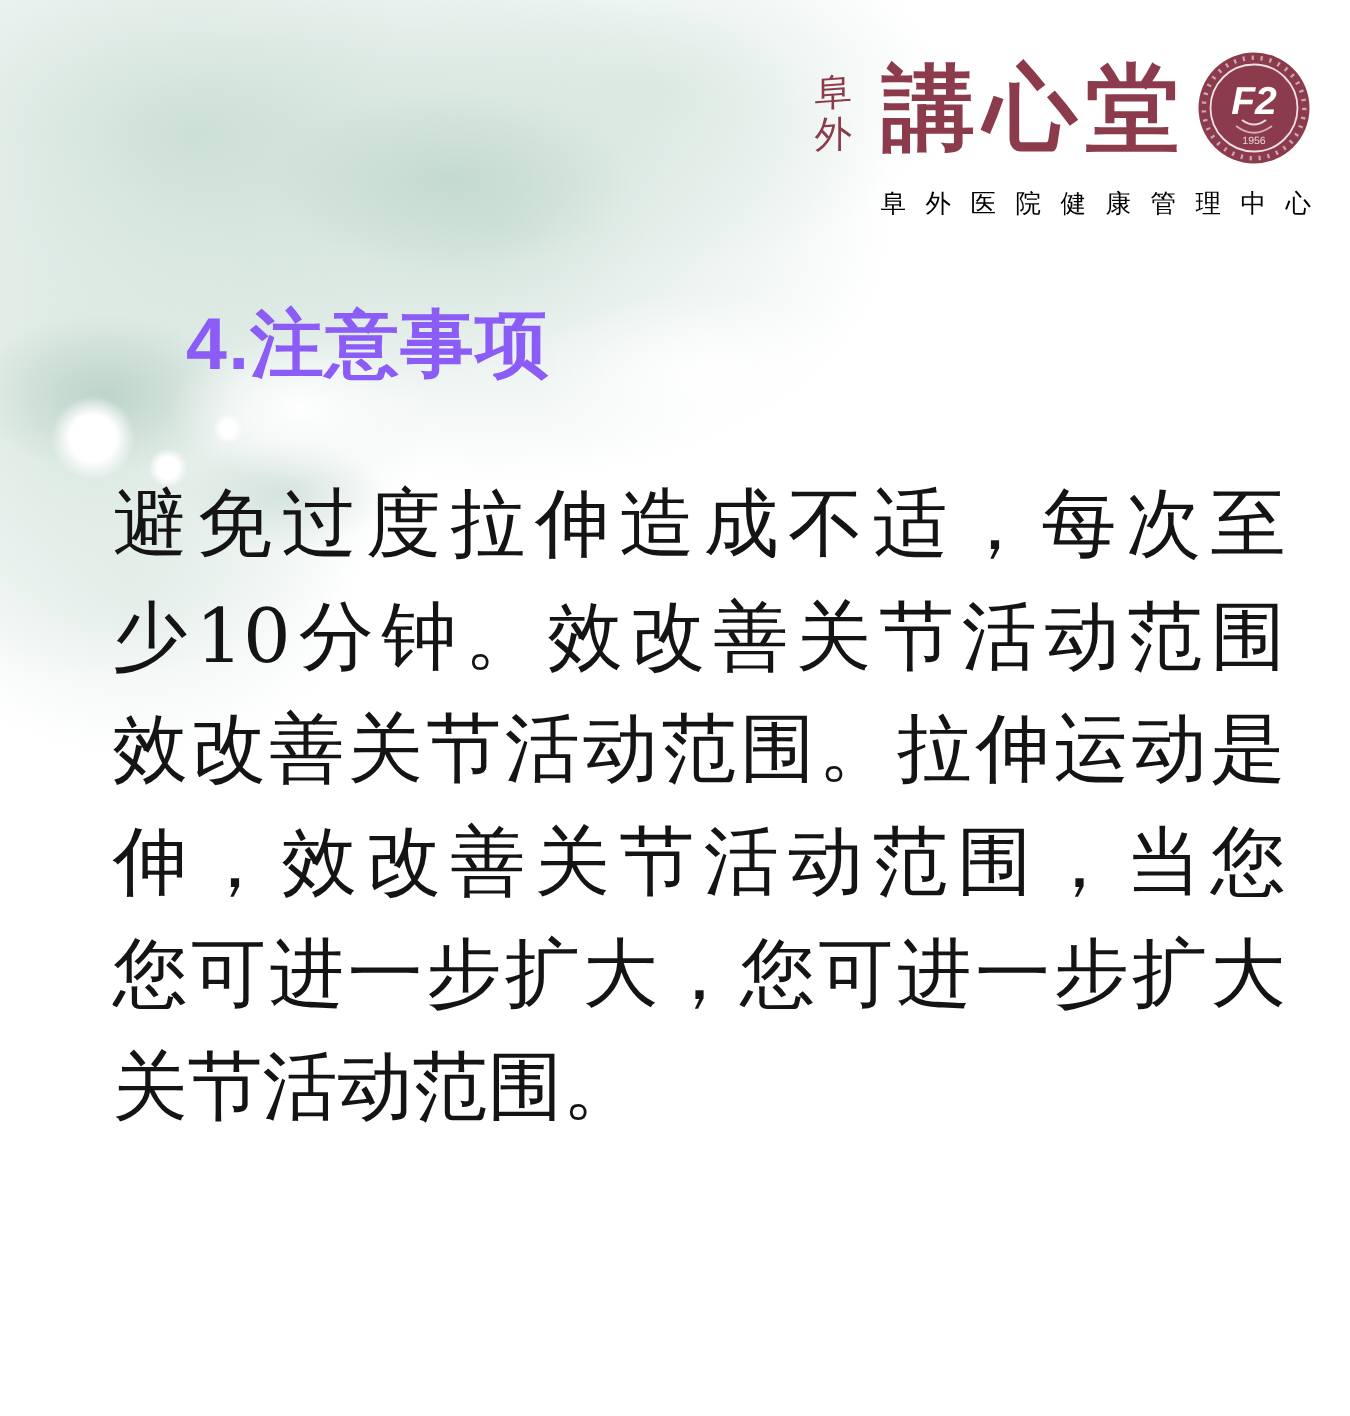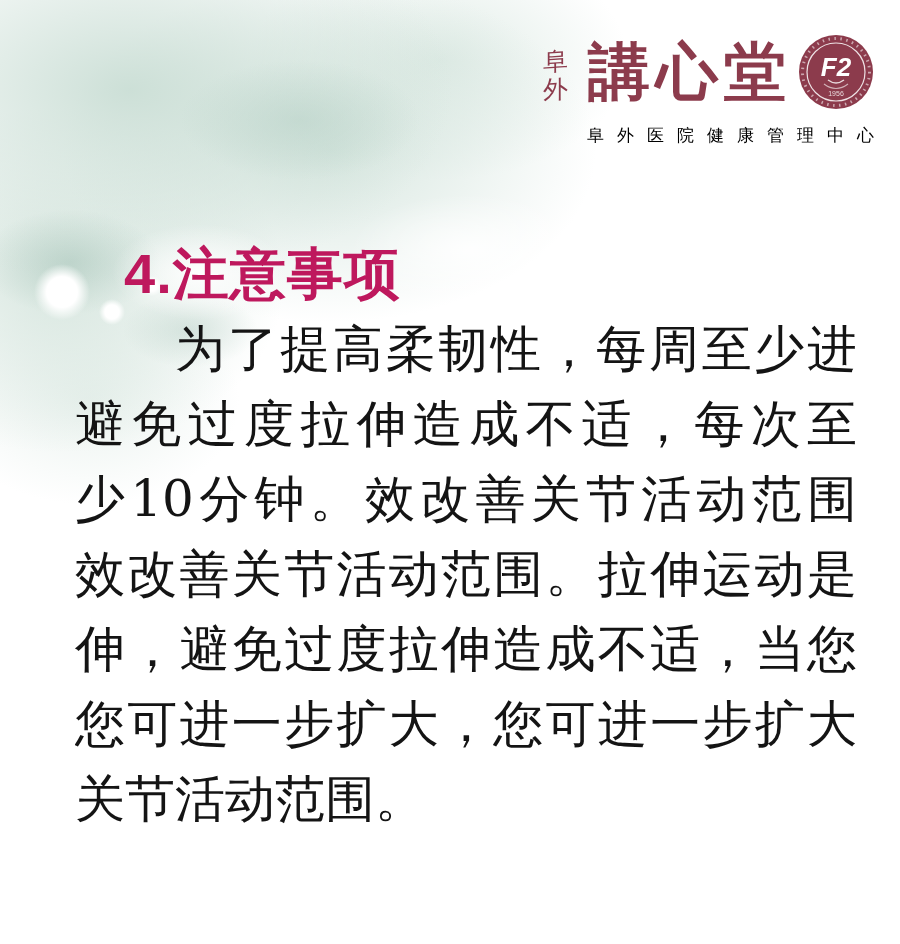--- a/index.html
+++ b/index.html
@@ -64,26 +64,25 @@
     color: #000000;
     letter-spacing: 13px;
     margin-right: -13px; 
     font-family: "Liberation Sans", sans-serif;
     white-space: nowrap;
   }
 
   
   .heading {
     position: absolute; left: 124px; top: 202px;
-    font-size: 56px; line-height: 1.15;
+    font-size: 49px; line-height: 1.15;
     font-weight: 900;
-    color: #be185d;
+    color: #8b5cf6;
     letter-spacing: 1px;
     font-family: "Liberation Sans", sans-serif;
-    margin-top: 40px;
   }
 
   
   .body-text {
     position: absolute; left: 75px; top: 312px;
     width: 782px;
     color: #141414;
     font-family: "DejaVu Serif", "Liberation Serif", serif;
     font-size: 50px;
   }
@@ -116,20 +115,19 @@
       <text x="38" y="42" text-anchor="middle" fill="#ffffff" font-family="Liberation Sans, sans-serif" font-size="26" font-weight="bold" font-style="italic">F2</text>
       <text x="38" y="62" text-anchor="middle" fill="rgba(255,255,255,0.8)" font-family="Liberation Sans, sans-serif" font-size="7">1956</text>
     </svg>
   </div>
   <div class="logo-subtitle">阜外医院健康管理中心</div>
 </div>
 
 <div class="heading">4.注意事项</div>
 
 <div class="body-text">
-  <div class="b-line indent">为了提高柔韧性，每周至少进</div>
   <div class="b-line">避免过度拉伸造成不适，每次至</div>
   <div class="b-line">少10分钟。效改善关节活动范围</div>
   <div class="b-line">效改善关节活动范围。拉伸运动是</div>
-  <div class="b-line">伸，避免过度拉伸造成不适，当您</div>
+  <div class="b-line">伸，效改善关节活动范围，当您</div>
   <div class="b-line">您可进一步扩大，您可进一步扩大</div>
   <div class="b-line last">关节活动范围。</div>
 </div>
 
 </body></html>

